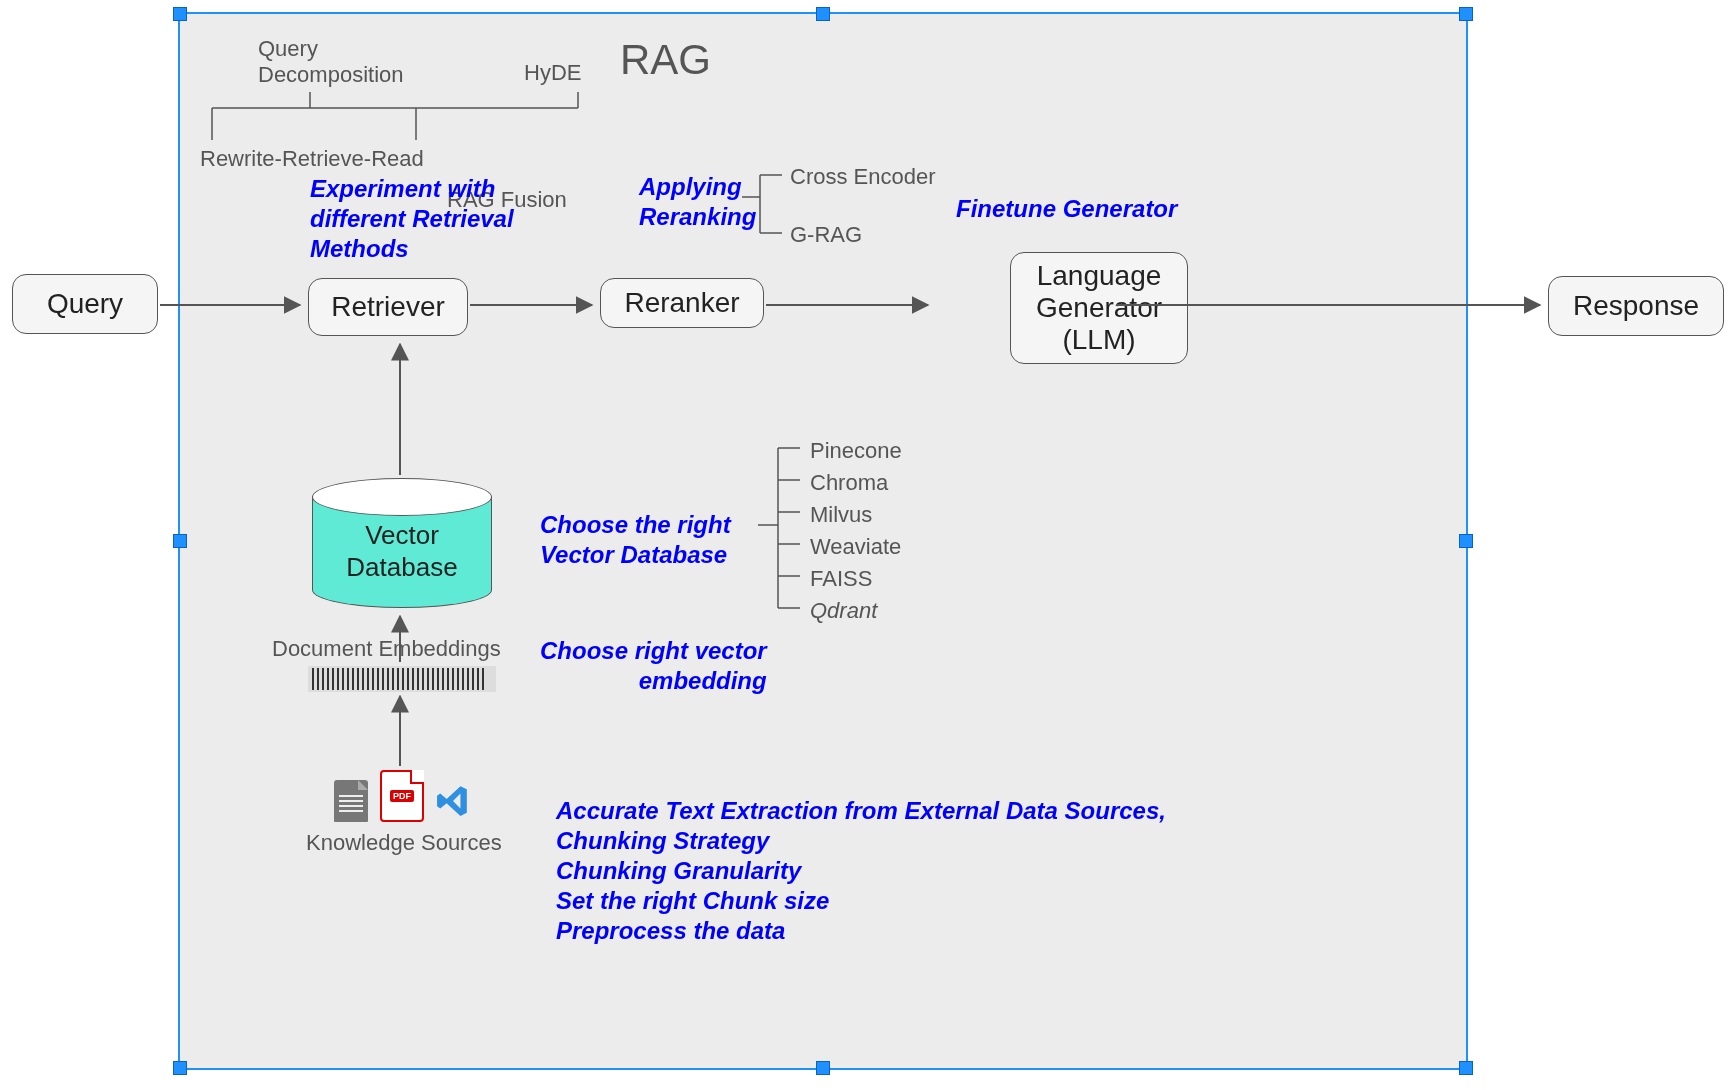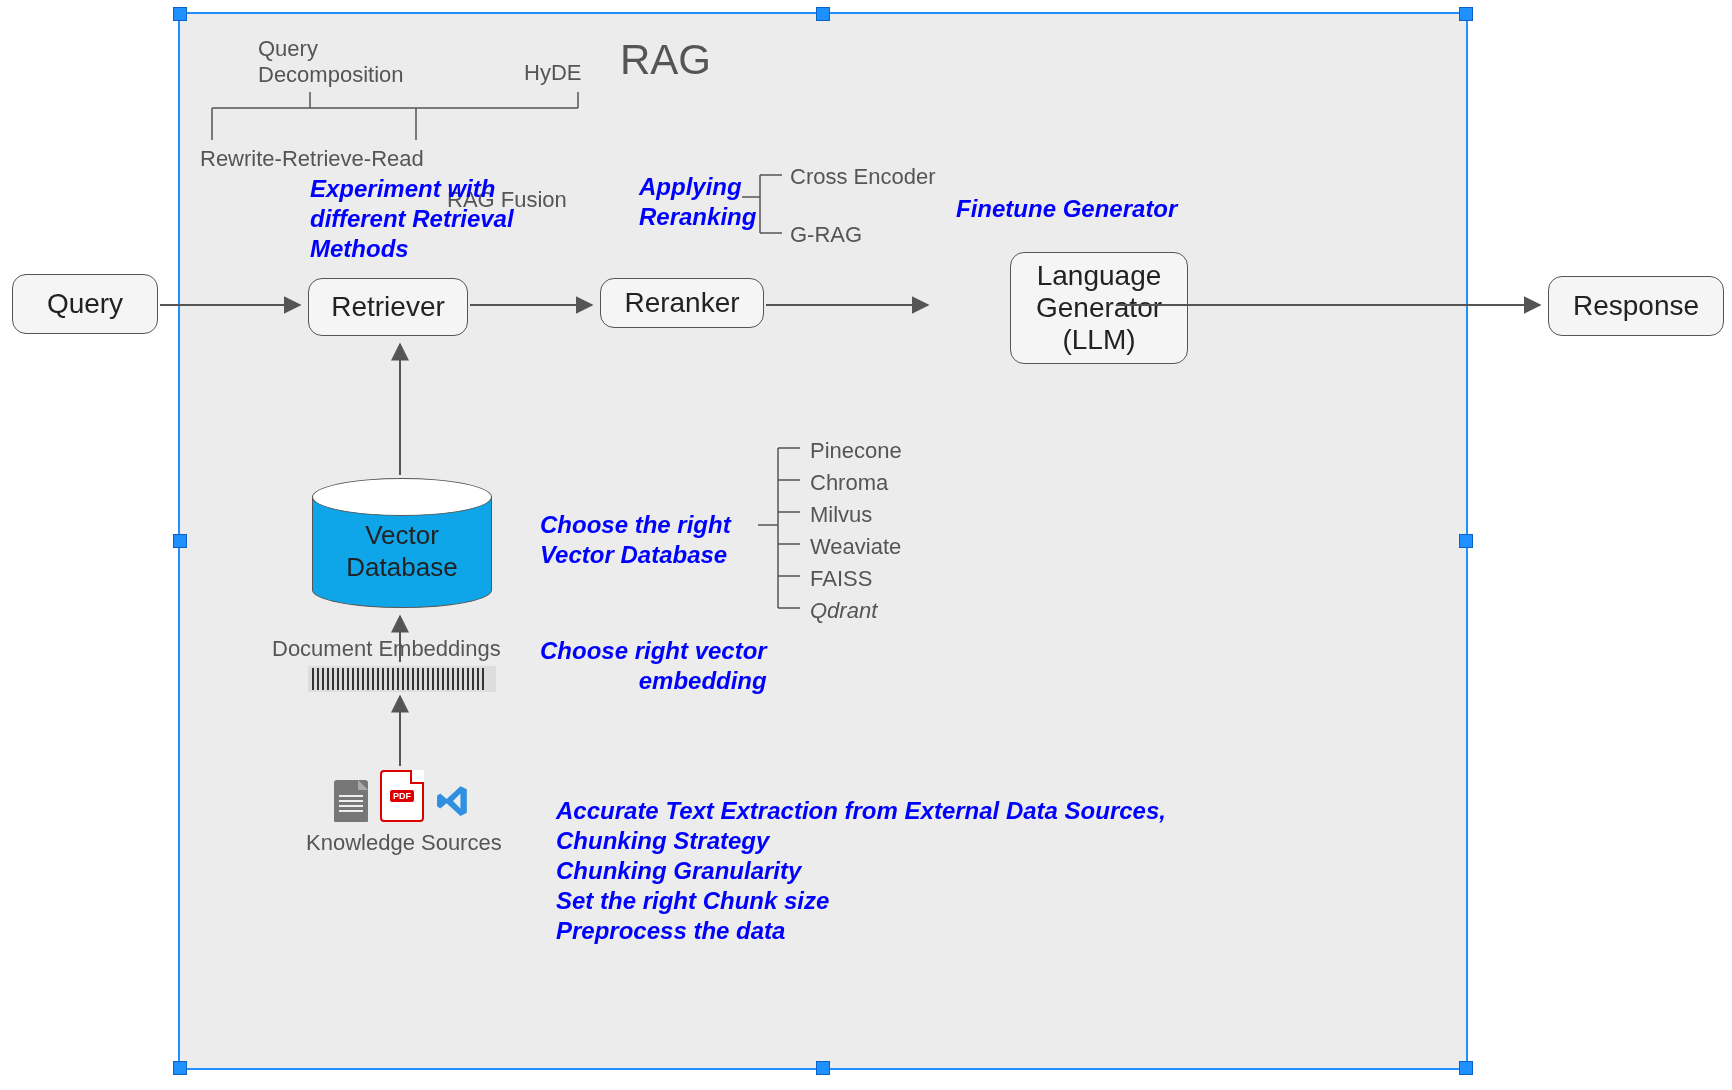--- a/index.html
+++ b/index.html
@@ -53,21 +53,21 @@
     position: absolute;
     box-sizing: border-box;
   }
   .cylinder .cyl-body {
     position: absolute;
     left: 0; right: 0;
     border-left: 1.5px solid #555;
     border-right: 1.5px solid #555;
     border-bottom: 1.5px solid #555;
     border-radius: 0 0 50% 50% / 0 0 18px 18px;
-    background: #0ea5e9;
+    background: #5eead4;
     display: flex;
     align-items: center;
     justify-content: center;
     text-align: center;
     font-size: 26px;
     color: #222;
   }
   .cylinder .cyl-top {
     position: absolute;
     left: 0; right: 0;

